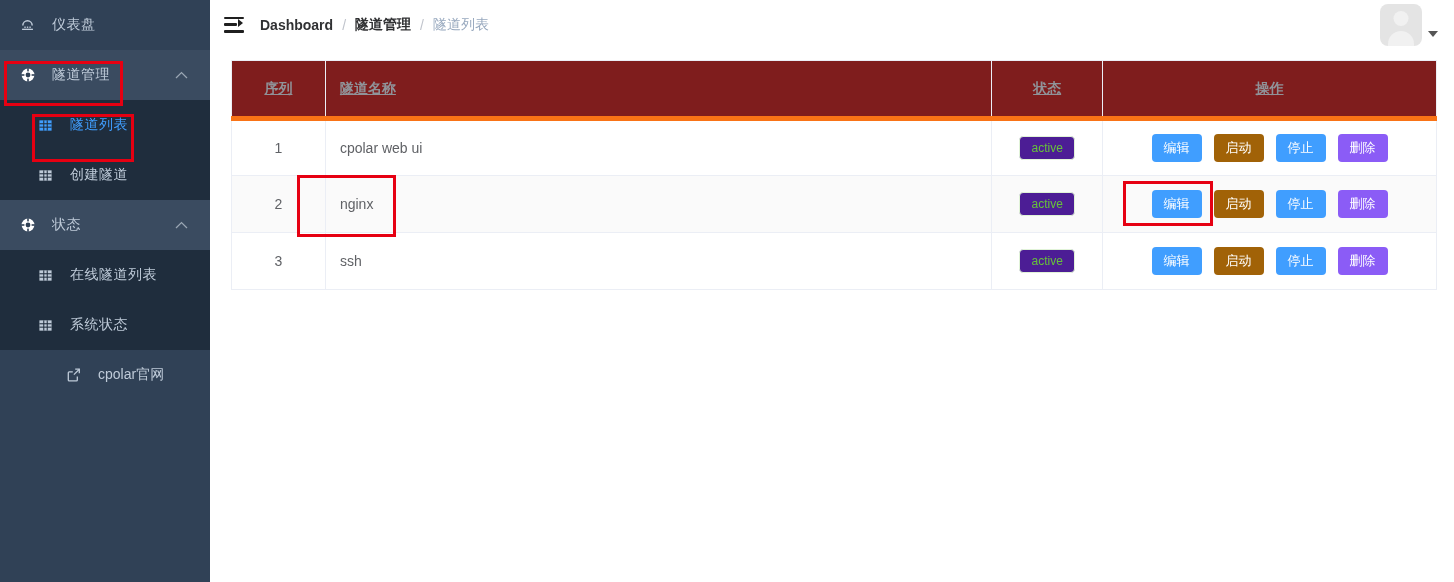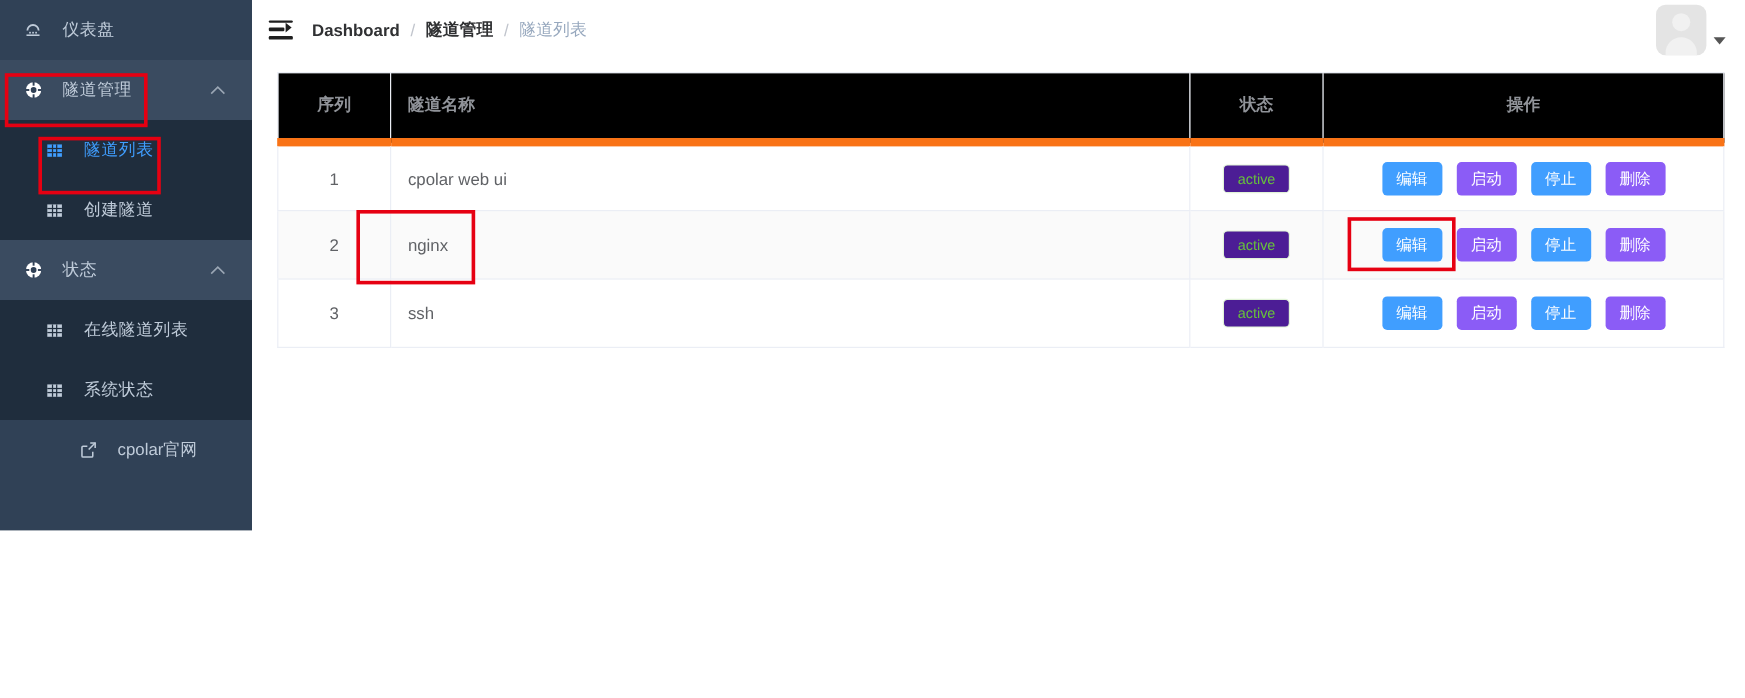--- a/index.html
+++ b/index.html
@@ -6,21 +6,21 @@
   html, body {
     width: 1454px; height: 582px;
     font-family: "Liberation Sans", "DejaVu Sans", sans-serif;
     background: #fff;
     overflow: hidden;
   }
   #app { position: relative; width: 1454px; height: 582px; display: flex; }
 
   
   .sidebar {
-    width: 210px; height: 442px;
+    width: 210px; height: 582px;
     background: #304156;
     flex: 0 0 210px;
     position: relative;
     overflow: hidden;
   }
   .menu-item {
     height: 50px;
     display: flex; align-items: center;
     padding-left: 20px;
     color: #bfcbd9;
@@ -100,23 +100,24 @@
     border-right: 5px solid transparent;
     border-top: 6px solid #555;
     cursor: pointer;
   }
 
   
   .table-wrap { padding: 10px 17px 0 21px; }
   table.data { width: 1206px; border-collapse: collapse; font-size: 14px; border: 1px solid #ebeef5; }
   table.data th {
     height: 58px; color: #909399; font-weight: bold;
-    background: #000000; border-bottom: 7px solid #f97316;
+    background: #7f1d1d; border-bottom: 5px solid #f97316;
     border-right: 1px solid #ebeef5;
     text-align: center;
+    text-decoration: underline;
   }
   table.data th.left-al, table.data td.left-al { text-align: left; padding-left: 14px; }
   table.data td {
     height: 57px; color: #606266;
     border-bottom: 1px solid #ebeef5;
     border-right: 1px solid #ebeef5;
     text-align: center;
   }
   table.data th:last-child, table.data td:last-child { border-right: none; }
   table.data tr.striped td { background: #fafafa; }
@@ -134,21 +135,21 @@
     background: #4c1d95; border: 1px solid #e1f3d8; color: #67c23a;
   }
   .btns { display: flex; justify-content: center; gap: 12px; }
   .btn {
     border: none; border-radius: 4px;
     padding: 0 12px; height: 28px; min-width: 46px;
     font-size: 13px; color: #fff; cursor: pointer;
     font-family: "Liberation Sans", "DejaVu Sans", sans-serif;
   }
   .btn.blue  { background: #409EFF; }
-  .btn.green { background: #8b5cf6; }
+  .btn.green { background: #a16207; }
   .btn.red   { background: #8b5cf6; }
 
   
   .anno { position: absolute; border: 3px solid #e60012; pointer-events: none; z-index: 50; }
   #anno-tunnel-mgmt { left: 4px;   top: 61px;  width: 119px; height: 45px; }
   #anno-tunnel-list { left: 32px;  top: 114px; width: 102px; height: 48px; }
   #anno-nginx-cell  { left: 297px; top: 175px; width: 99px;  height: 62px; }
   #anno-edit-btn    { left: 1123px;top: 181px; width: 90px;  height: 45px; }
 
   .gicon { display:inline-block; line-height:0; }

